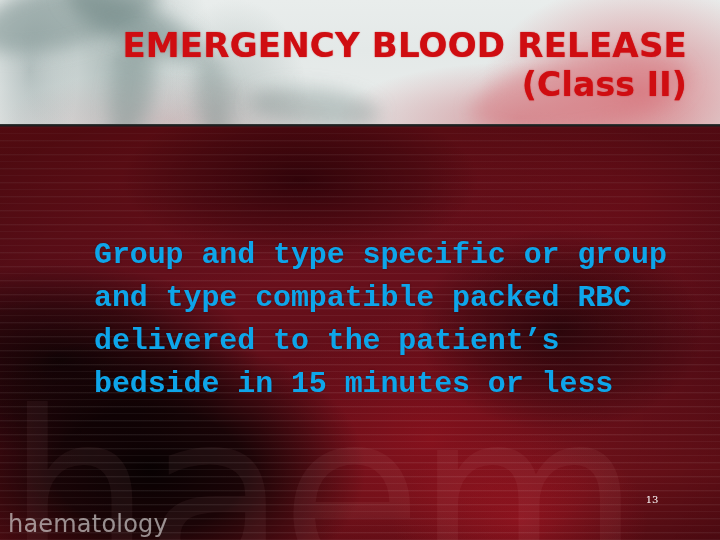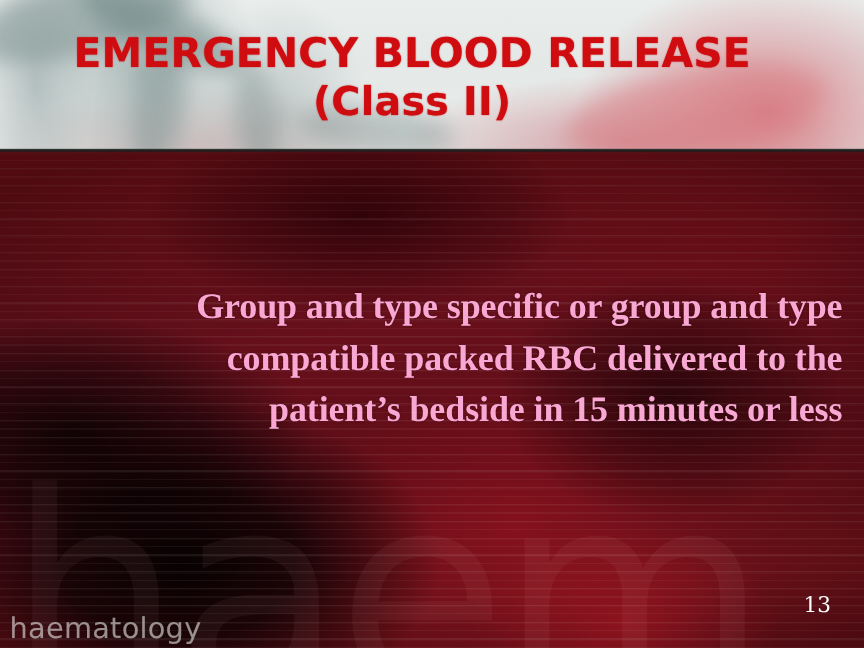--- a/index.html
+++ b/index.html
@@ -151,72 +151,71 @@
     left: 0; top: 124px;
     width: 720px; height: 3px;
     background: linear-gradient(180deg, #3a3f3e 0%, #1b1d1d 55%, #491017 100%);
   }
 
   
   .title {
     position: absolute;
     left: 0; top: 26px;
     width: 687px;
-    text-align: center;
+    text-align: right;
     font-family: "DejaVu Sans", sans-serif;
     font-weight: 700;
     font-size: 34px;
     line-height: 39px;
     letter-spacing: 0.2px;
     color: #cf0d11;
     text-shadow: 0 0 1.2px rgba(207,13,17,0.85);
     z-index: 5;
   }
   .title .line2 {
     display: block;
     font-size: 33px;
   }
 
   
   .body-text {
     position: absolute;
     left: 94px;
     top: 234px;
     width: 608px;
-    font-family: Liberation Serif, serif;
+    font-family: Liberation Mono, monospace;
     font-weight: 700;
     font-size: 30px;
     line-height: 43px;
-    color: #f9a8d4;
+    color: #0ea5e9;
     letter-spacing: -0.1px;
     text-shadow: 0 0 2px rgba(0,0,0,0.30);
     z-index: 5;
-    text-align: right;
   }
 
   
   .footer-brand {
     position: absolute;
     left: 8px;
     top: 510px;
     font-family: "DejaVu Sans", sans-serif;
     font-size: 24px;
     font-weight: 400;
     color: rgba(228,226,226,0.62);
     letter-spacing: 0.2px;
     z-index: 5;
   }
   .page-number {
     position: absolute;
-    left: 666px;
+    left: 637px;
     top: 494px;
     width: 30px;
     text-align: center;
     font-family: "DejaVu Serif", serif;
-    font-size: 18px;
+    font-size: 10px;
     color: #ffffff;
     z-index: 5;
   }
 </style>
 </head>
 <body>
 
 <div class="slide">
 
   <div class="bg-base"></div>

